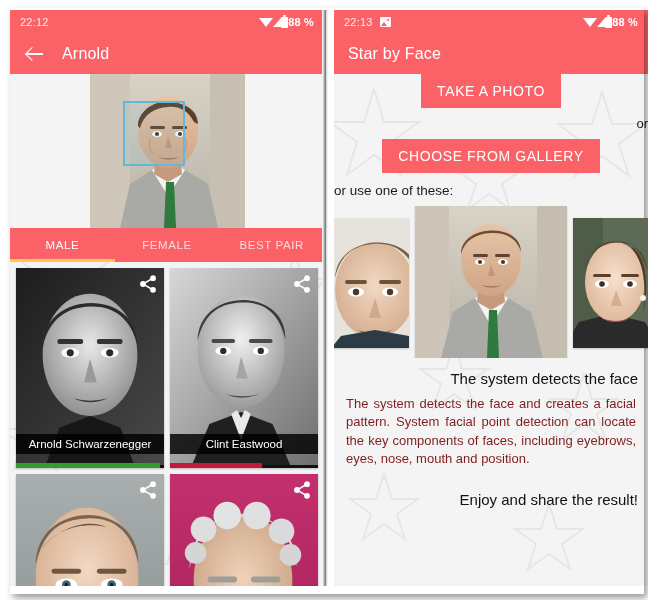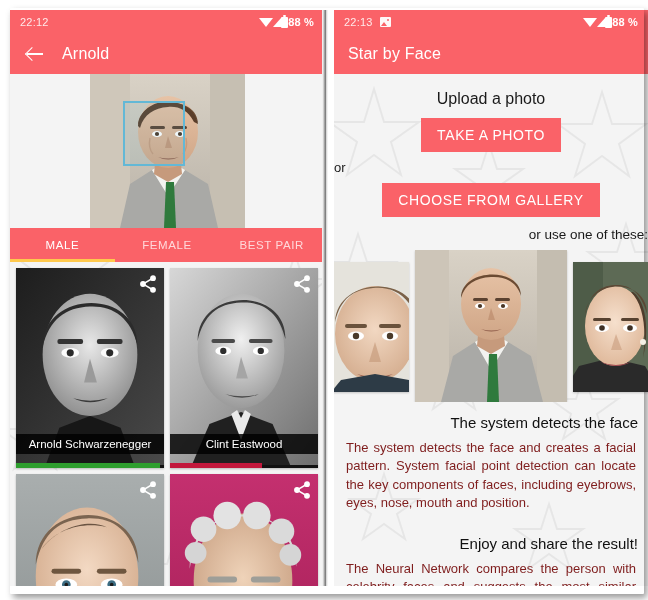--- a/index.html
+++ b/index.html
@@ -165,22 +165,22 @@
   .r-inner { position: relative; z-index: 2; padding: 0; }
   .upload-title {
     text-align: center; font-size: 16px; color: #1a1a1a; padding: 16px 0 10px;
   }
   .btn-row { display: flex; justify-content: center; }
   .btn {
     background: #fa6268; color: #ffffff; border: none; cursor: pointer;
     font-size: 14px; letter-spacing: .6px; padding: 9px 16px;
     font-family: "Liberation Sans", sans-serif;
   }
-  .or-text { text-align: left; font-size: 13px; color: #1a1a1a; padding: 8px 0; }
-  .use-text { text-align:right; font-size: 13.5px; color: #1a1a1a; padding: 10px 0 8px; }
+  .or-text { text-align: right; font-size: 13px; color: #1a1a1a; padding: 8px 0; }
+  .use-text { text-align:left; font-size: 13.5px; color: #1a1a1a; padding: 10px 0 8px; }
   .samples {
     display: flex; align-items: flex-start; justify-content: center; gap: 6px;
     height: 152px; overflow: hidden;
   }
   .samp { background: #cfc8bd; box-shadow: 0 1px 2px rgba(0,0,0,.2); overflow: hidden; position: relative; cursor: pointer; }
   .samp.s1 { width: 78px; height: 130px; margin-left: -22px; margin-top: 12px; }
   .samp.s2 { width: 152px; height: 152px; }
   .samp.s3 { width: 78px; height: 130px; margin-right: -22px; margin-top: 12px; }
   .sec-head {
     text-align: right; font-size: 15px; color: #111; padding: 12px 10px 8px;
@@ -480,21 +480,20 @@
           <polygon points="24,160 33,188 62,188 39,205 48,233 24,216 0,233 9,205 -14,188 15,188"></polygon>
           <polygon points="292,150 301,178 330,178 307,195 316,223 292,206 268,223 277,195 254,178 283,178"></polygon>
           <polygon points="120,270 128,295 154,295 133,310 141,335 120,320 99,335 107,310 86,295 112,295"></polygon>
           <polygon points="250,300 258,325 284,325 263,340 271,365 250,350 229,365 237,340 216,325 242,325"></polygon>
           <polygon points="50,400 58,425 84,425 63,440 71,465 50,450 29,465 37,440 16,425 42,425"></polygon>
           <polygon points="215,430 223,455 249,455 228,470 236,495 215,480 194,495 202,470 181,455 207,455"></polygon>
         </g>
       </svg>
 
       <div class="r-inner">
-        <div class="upload-title">Upload a photo</div>
 
         <div class="btn-row">
           <button class="btn">TAKE A PHOTO</button>
         </div>
 
         <div class="or-text">or</div>
 
         <div class="btn-row">
           <button class="btn">CHOOSE FROM GALLERY</button>
         </div>
@@ -579,18 +578,17 @@
               <path d="M28,100 Q43,108 58,100 Q43,106 28,100 Z" fill="#a14a50"></path>
               <circle cx="70" cy="80" r="3" fill="#f3f1e6"></circle>
             </svg>
           </div>
         </div>
 
         <div class="sec-head">The system detects the face</div>
         <div class="sec-body">The system detects the face and creates a facial pattern. System facial point detection can locate the key components of faces, including eyebrows, eyes, nose, mouth and position.</div>
 
         <div class="sec-head">Enjoy and share the result!</div>
-        <div class="sec-body">The Neural Network compares the person with celebrity faces and suggests the most similar ones.</div>
       </div>
     </div>
   </div>
 
 </div>
 
 </body></html>

